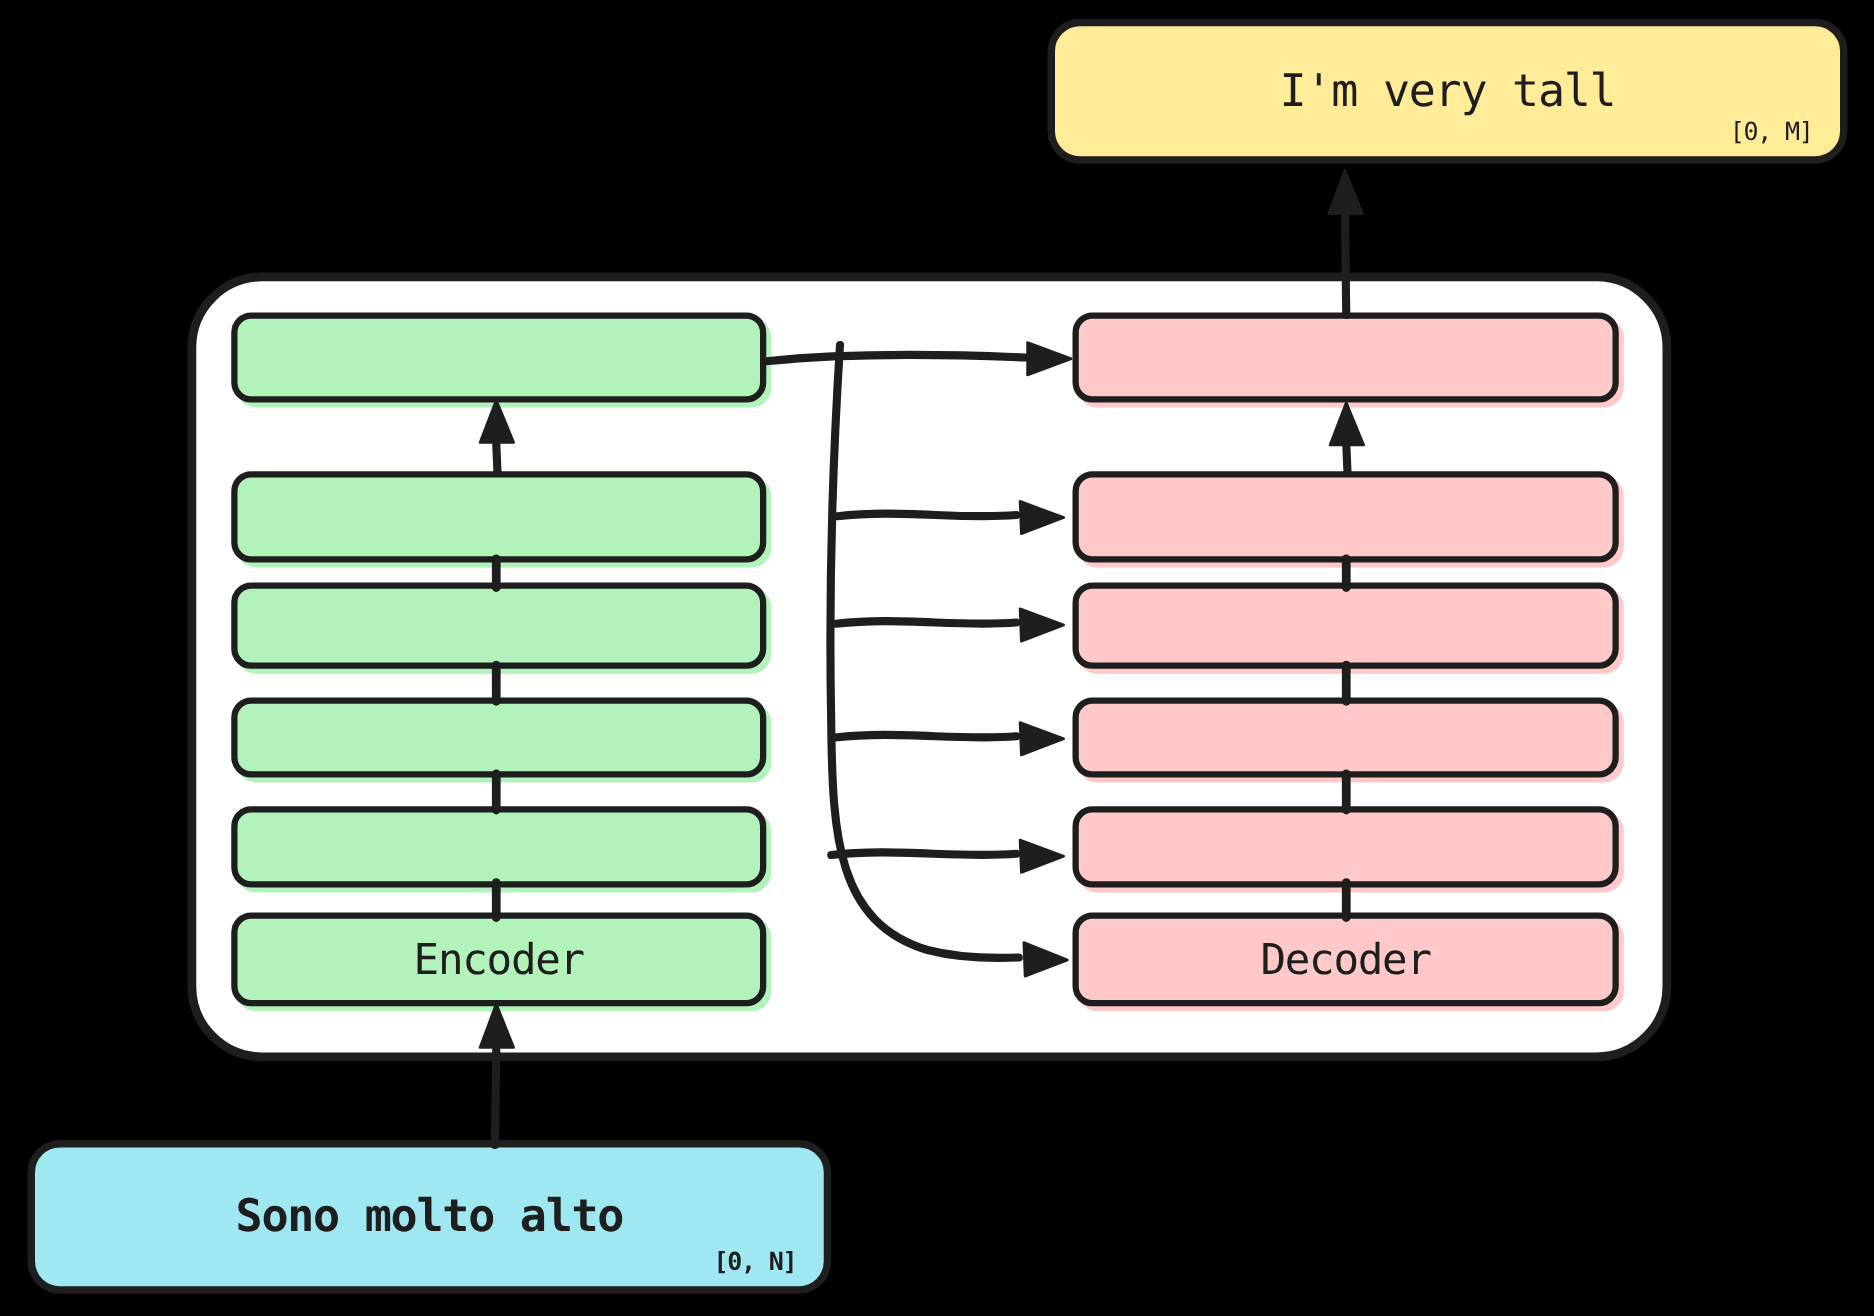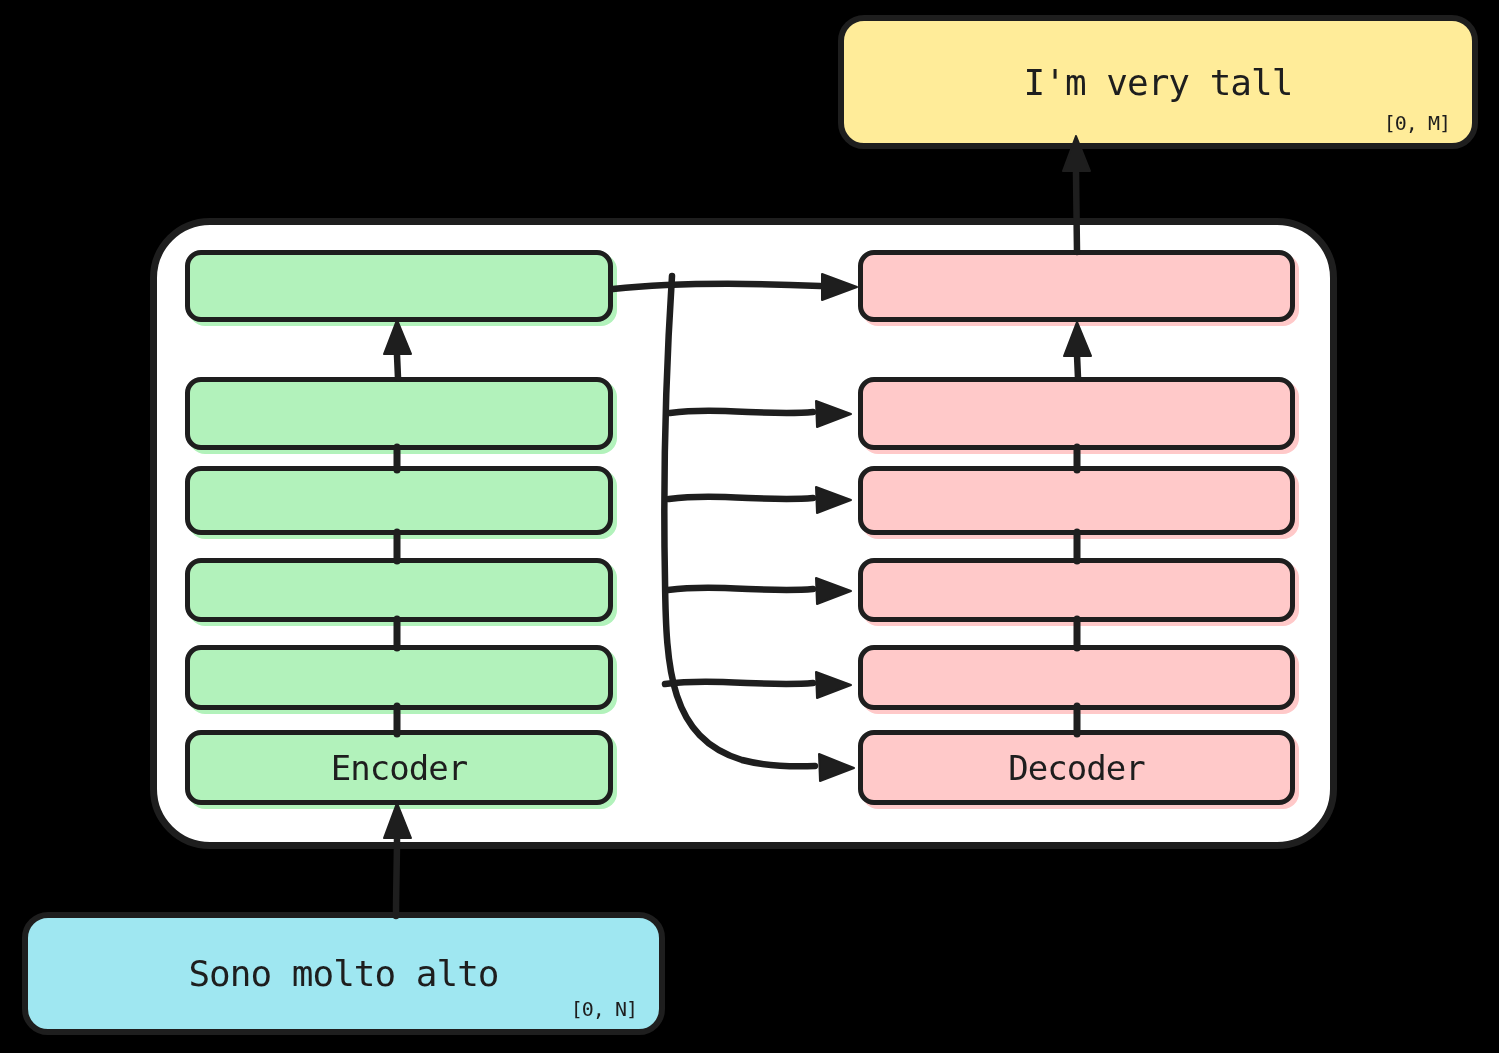--- a/index.html
+++ b/index.html
@@ -77,29 +77,30 @@
     position: absolute;
     right: 22px;
     bottom: 8px;
     font-size: 20px;
     letter-spacing: -1px;
   }
   #output-box {
     left: 838px;
     top: 15px;
     width: 640px;
-    height: 134px;
+    height: 116px;
     background: var(--output-fill, #ffec99);
   }
   #input-box {
     left: 22px;
     top: 912px;
     width: 643px;
     height: 123px;
     background: var(--input-fill, #9fe7f1);
+    font-weight: bold;
   }
   svg.arrows {
     position: absolute;
     left: 0;
     top: 0;
     pointer-events: none;
   }
   svg.arrows path.shaft {
     fill: none;
     stroke: var(--ink, #1e1e1e);

